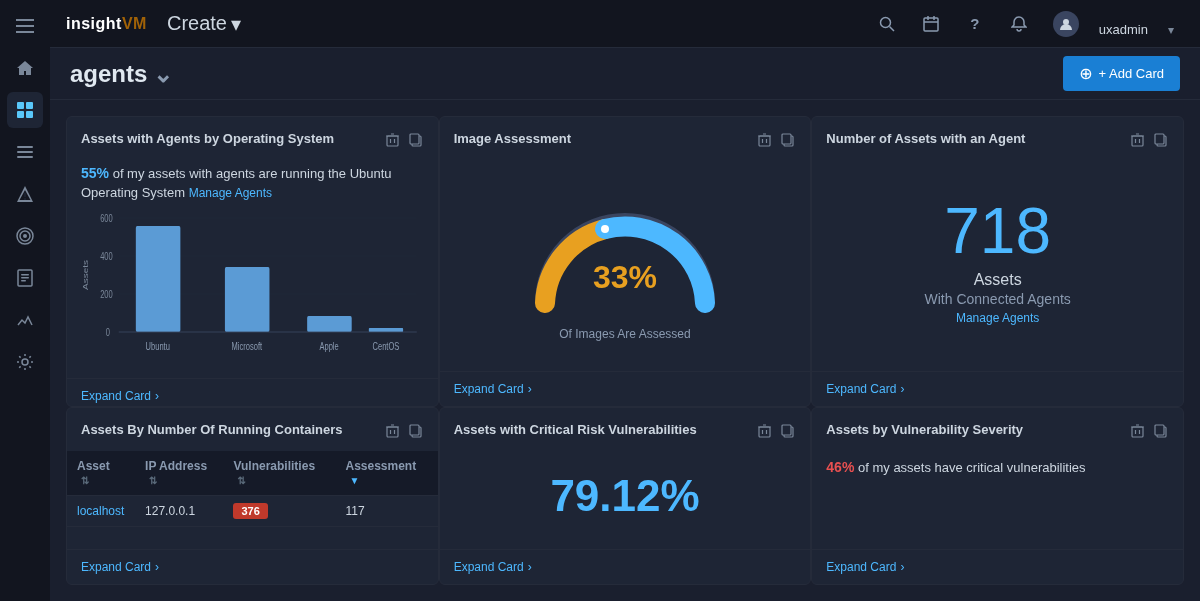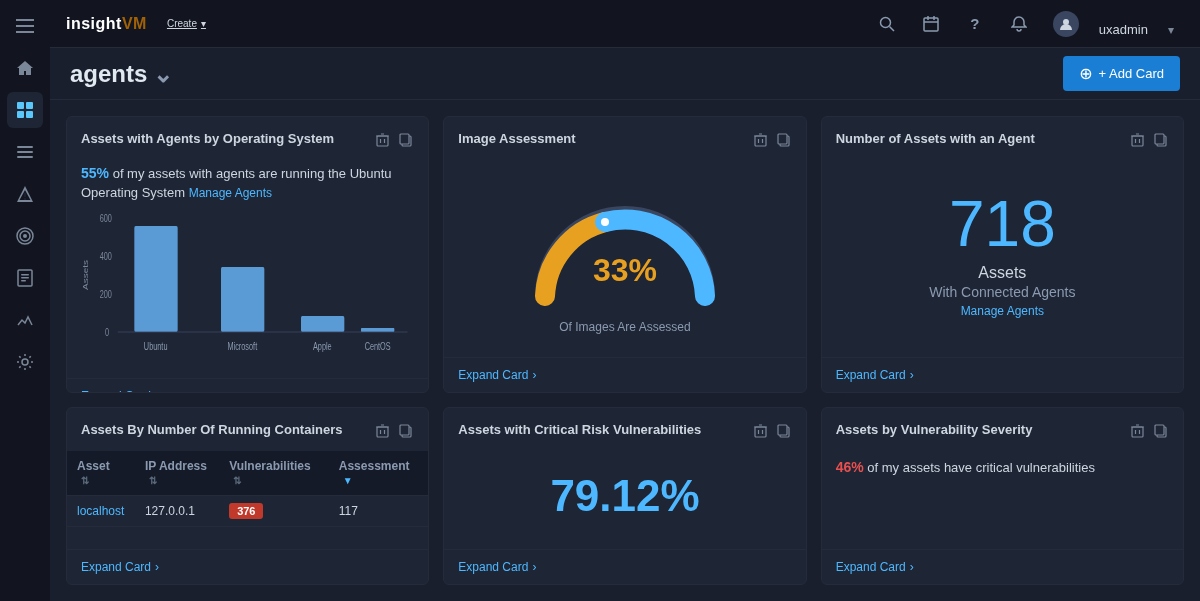--- a/index.html
+++ b/index.html
@@ -11,35 +11,35 @@
     .sidebar-icon:hover, .sidebar-icon.active { background: #1e2535; color: #a0b0c0; }
     .sidebar-icon.active { color: #5ac8fa; }
 
     
     .main { flex: 1; display: flex; flex-direction: column; overflow: hidden; }
 
     
     .topnav { height: 48px; background: #12151f; display: flex; align-items: center; padding: 0 16px; gap: 12px; border-bottom: 1px solid #252b3a; flex-shrink: 0; }
     .logo { color: #fff; font-weight: 700; font-size: 16px; letter-spacing: 0.5px; margin-right: 8px; }
     .logo span { color: #a16207; }
-    .create-btn { color: #cdd6e0; font-size: 10px; cursor: pointer; display: flex; align-items: center; gap: 4px; text-decoration: underline; }
+    .create-btn { color: #cdd6e0; font-size: 20px; cursor: pointer; display: flex; align-items: center; gap: 4px; }
     .topnav-spacer { flex: 1; }
     .topnav-actions { display: flex; align-items: center; gap: 4px; }
     .topnav-action { width: 40px; height: 40px; display: flex; align-items: center; justify-content: center; cursor: pointer; color: #8a9ab0; font-size: 16px; border-radius: 4px; }
     .user-area { display: flex; align-items: flex-end; gap: 20px; padding: 4px 10px; cursor: pointer; color: #cdd6e0; font-size: 13px; }
     .user-avatar { width: 26px; height: 26px; background: #3a4560; border-radius: 50%; display: flex; align-items: center; justify-content: center; font-size: 11px; }
 
     
     .content-header { height: 52px; background: #1a1f2e; display: flex; align-items: center; padding: 0 20px; border-bottom: 1px solid #252b3a; flex-shrink: 0; }
     .page-title { font-size: 24px; font-weight: 600; color: #e0e8f0; display: flex; align-items: center; gap: 6px; }
     .header-spacer { flex: 1; }
     .add-card-btn { background: #1a7fd4; color: #fff; border: none; padding: 8px 16px; border-radius: 4px; font-size: 13px; cursor: pointer; display: flex; align-items: center; gap: 6px; }
 
     
-    .cards-area { flex: 1; overflow-y: auto; padding: 16px; display: grid; grid-template-columns: repeat(3, 1fr); grid-template-rows: auto auto; gap: 14px; }
+    .cards-area { flex: 1; overflow-y: auto; padding: 16px; display: grid; grid-template-columns: repeat(3, 1fr); grid-template-rows: auto auto; }
 
     
     .card { background: #1e2535; border-radius: 6px; display: flex; flex-direction: column; overflow: hidden; border: 1px solid #252b3a; }
     .card-header { display: flex; align-items: flex-start; padding: 14px 14px 8px 14px; }
     .card-title { font-size: 13px; font-weight: 600; color: #cdd6e0; flex: 1; line-height: 1.3; }
     .card-actions { display: flex; gap: 6px; flex-shrink: 0; }
     .card-action-btn { color: #7a8799; cursor: pointer; font-size: 14px; padding: 2px; }
     .card-body { flex: 1; padding: 0 14px; }
     .card-footer { padding: 10px 14px; border-top: 1px solid #252b3a; margin-top: 8px; }
     .expand-link { color: #4db8ff; font-size: 12px; cursor: pointer; display: flex; align-items: center; gap: 4px; }

